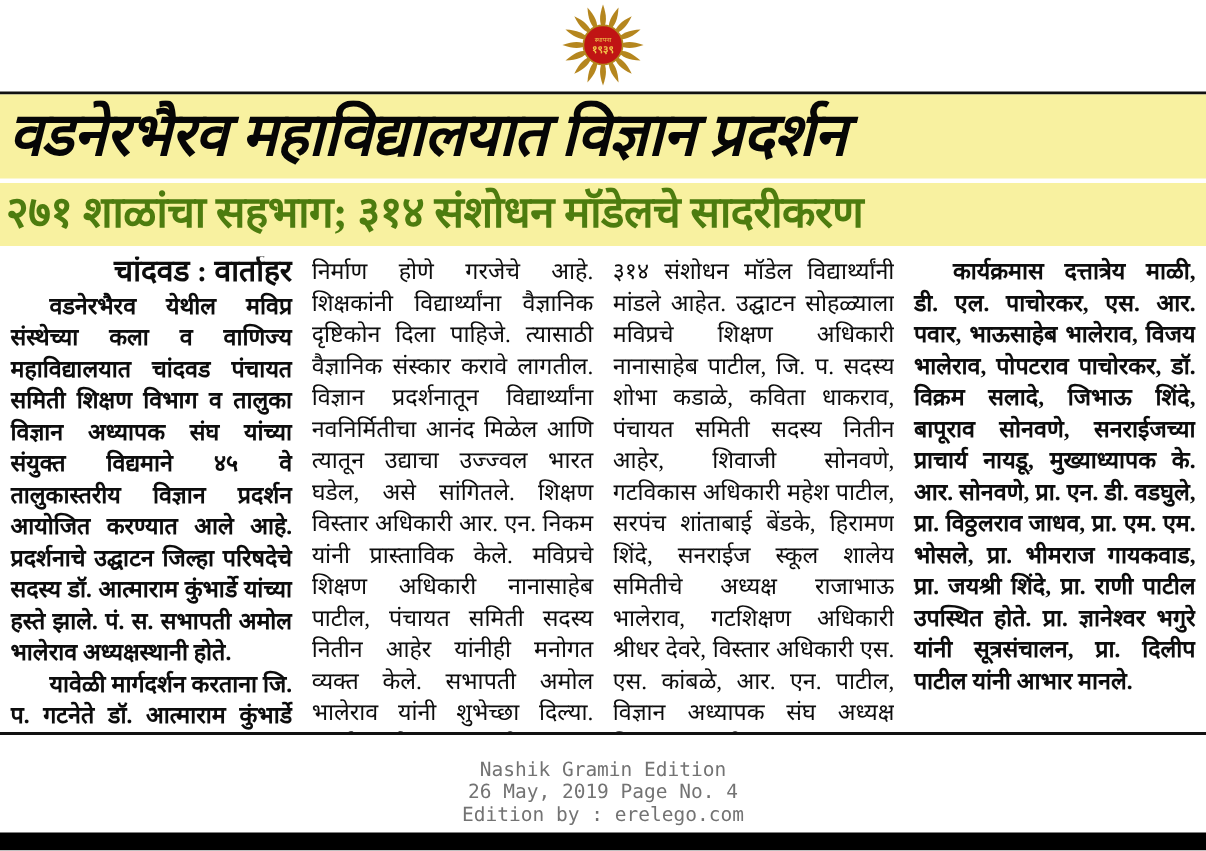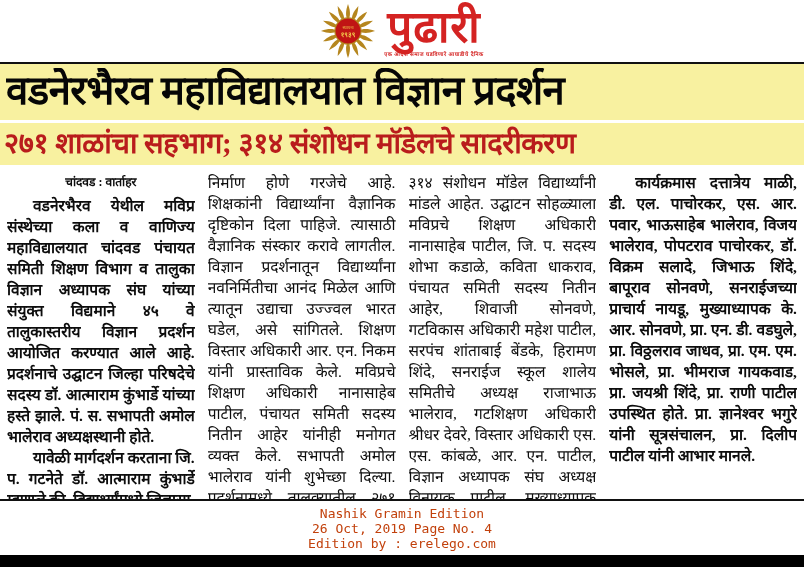--- a/index.html
+++ b/index.html
@@ -31,61 +31,62 @@
   .tagline {
     font-size: 5.5px; line-height: 7px; color: #d42322; font-weight: 700;
     letter-spacing: 0.5px; white-space: nowrap;
   }
 
   
   .headline-band {
     background: #f8f1a0;
     margin-top: 0;
     padding: 4px 6px 6px 6px;
+    font-style: italic;
   }
   .headline {
     font-size: 40px; line-height: 46px; font-weight: 800;
     letter-spacing: -0.5px; white-space: nowrap; overflow: hidden;
     color: #060606;
   }
   .subheadline-band {
     background: #f8f1a0;
     margin-top: 3px;
     padding: 3px 6px 5px 4px;
   }
   .subheadline {
     font-size: 29px; line-height: 34px; font-weight: 800;
     letter-spacing: -0.3px; white-space: nowrap; overflow: hidden;
-    color: #b91c1c;
+    color: #4d7c0f;
   }
 
   
   .body-area {
     flex: 1 1 auto;
     padding: 7px 7px 0 7px;
     display: flex; gap: 13px;
     overflow: hidden;
   }
   .col {
     flex: 1 1 0;
     font-size: 15.5px; line-height: 21px;
     text-align: justify;
     overflow: hidden;
   }
-  .dateline { font-weight: 700; font-size: 12px; text-align: center; margin-bottom: 2px; }
+  .dateline { font-weight: 700; font-size: 20px; text-align: right; margin-bottom: 2px; }
   .para { text-align: justify; }
   .para.indent { text-indent: 26px; font-weight: bold; }
 
   
   .footer {
     border-top: 2px solid #111;
-    padding: 5px 0 4px 0;
+    padding: 16px 0 4px 0;
     text-align: center;
     font-family: "DejaVu Sans Mono", "Liberation Mono", monospace;
-    font-size: 13px; line-height: 15px; color: #c2410c;
+    font-size: 13px; line-height: 15px; color: #737373;
   }
   .bottom-bar { height: 13px; background: #000; width: 804px; }
 </style>
 </head>
 <body>
 
 <div class="page">
 
   <div class="masthead">
     <svg class="emblem" viewBox="0 0 60 60" aria-hidden="true">
@@ -107,24 +108,20 @@
           <path d="M30 1 C27.2 9 27.2 14 30 19 C32.8 14 32.8 9 30 1 Z" transform="rotate(292.5 30 30)"></path>
           <path d="M30 1 C27.2 9 27.2 14 30 19 C32.8 14 32.8 9 30 1 Z" transform="rotate(315 30 30)"></path>
           <path d="M30 1 C27.2 9 27.2 14 30 19 C32.8 14 32.8 9 30 1 Z" transform="rotate(337.5 30 30)"></path>
         </g>
         <circle cx="30" cy="30" r="14" fill="#c01414"></circle>
         <circle cx="30" cy="30" r="14" fill="none" stroke="#b5861e" stroke-width="1.2"></circle>
       </g>
       <text x="30" y="28" text-anchor="middle" font-size="4.5" fill="#f2c84b">स्थापना</text>
       <text x="30" y="36" text-anchor="middle" font-size="7.5" font-weight="bold" fill="#f2c84b">१९३९</text>
     </svg>
-    <div class="brand-block">
-      <div class="wordmark">पुढारी</div>
-      <div class="tagline">एक आदर्श समाज घडविणारे आघाडीचे दैनिक</div>
-    </div>
   </div>
 
   <div class="headline-band">
     <div class="headline">वडनेरभैरव महाविद्यालयात विज्ञान प्रदर्शन</div>
   </div>
 
   <div class="subheadline-band">
     <div class="subheadline">२७१ शाळांचा सहभाग; ३१४ संशोधन मॉडेलचे सादरीकरण</div>
   </div>
 
@@ -140,18 +137,18 @@
     <div class="col">
       <div class="para">३१४ संशोधन मॉडेल विद्यार्थ्यांनी मांडले आहेत. उद्घाटन सोहळ्याला मविप्रचे शिक्षण अधिकारी नानासाहेब पाटील, जि. प. सदस्य शोभा कडाळे, कविता धाकराव, पंचायत समिती सदस्य नितीन आहेर, शिवाजी सोनवणे, गटविकास अधिकारी महेश पाटील, सरपंच शांताबाई बेंडके, हिरामण शिंदे, सनराईज स्कूल शालेय समितीचे अध्यक्ष राजाभाऊ भालेराव, गटशिक्षण अधिकारी श्रीधर देवरे, विस्तार अधिकारी एस. एस. कांबळे, आर. एन. पाटील, विज्ञान अध्यापक संघ अध्यक्ष विनायक पाटील, मुख्याध्यापक संघाचे अध्यक्ष डी.</div>
     </div>
     <div class="col">
       <div class="para indent">कार्यक्रमास दत्तात्रेय माळी, डी. एल. पाचोरकर, एस. आर. पवार, भाऊसाहेब भालेराव, विजय भालेराव, पोपटराव पाचोरकर, डॉ. विक्रम सलादे, जिभाऊ शिंदे, बापूराव सोनवणे, सनराईजच्या प्राचार्य नायडू, मुख्याध्यापक के. आर. सोनवणे, प्रा. एन. डी. वडघुले, प्रा. विठ्ठलराव जाधव, प्रा. एम. एम. भोसले, प्रा. भीमराज गायकवाड, प्रा. जयश्री शिंदे, प्रा. राणी पाटील उपस्थित होते. प्रा. ज्ञानेश्वर भगुरे यांनी सूत्रसंचालन, प्रा. दिलीप पाटील यांनी आभार मानले.</div>
     </div>
   </div>
 
   <div class="footer">
     <div>Nashik Gramin Edition</div>
-    <div>26 Oct, 2019 Page No. 4</div>
+    <div>26 May, 2019 Page No. 4</div>
     <div>Edition by : erelego.com</div>
   </div>
   <div class="bottom-bar"></div>
 
 </div>
 
 </body></html>

